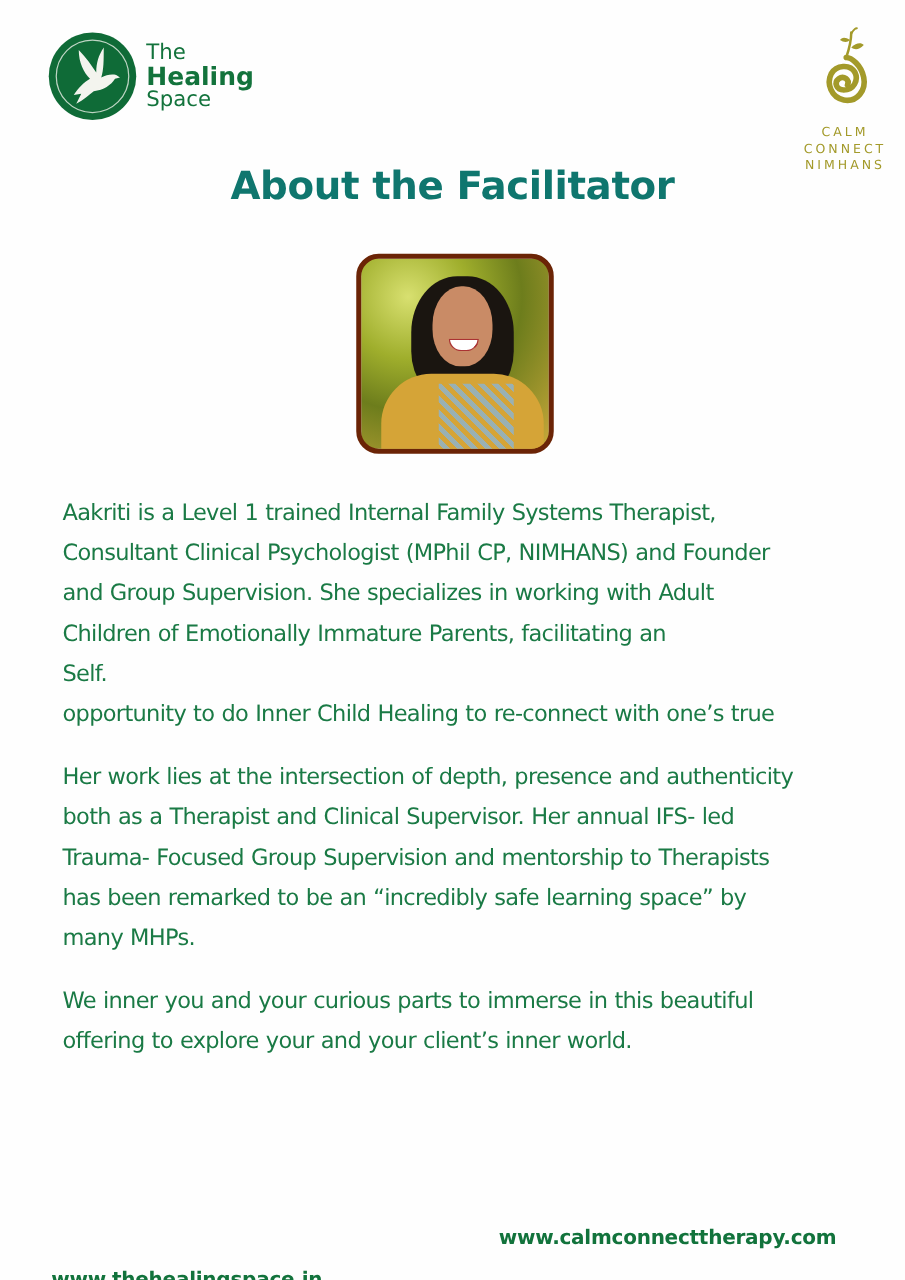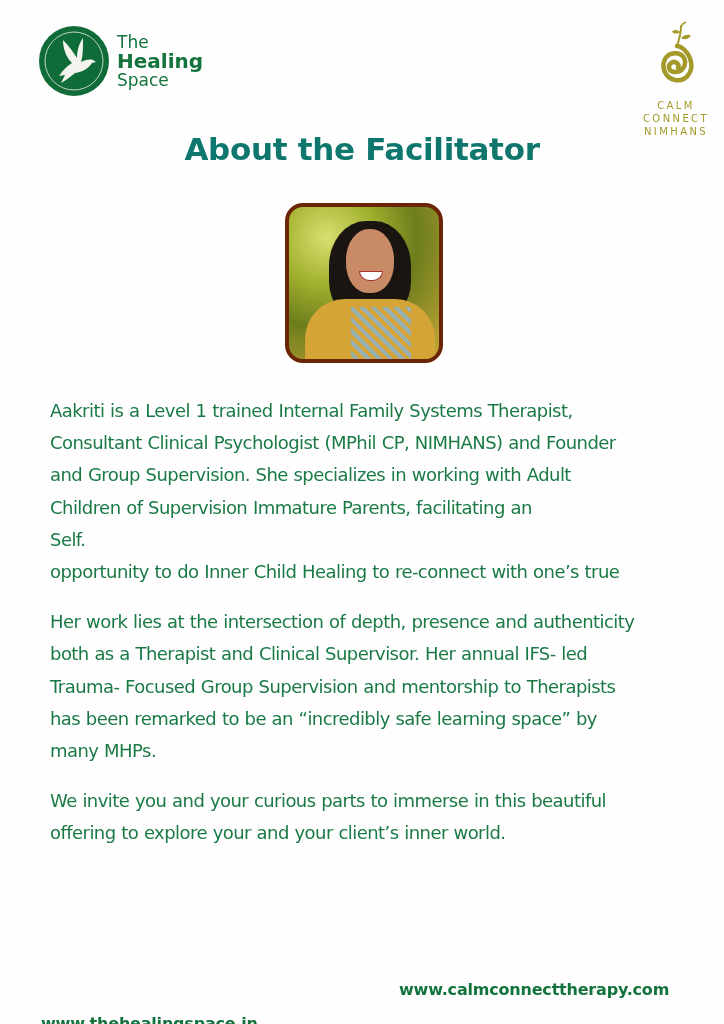--- a/index.html
+++ b/index.html
@@ -126,31 +126,31 @@
   <div class="smile"></div>
   <div class="top"></div>
   <div class="embroidery"></div>
 </div>
 
 <div class="body-text">
   <p class="p1">
     <span class="line">Aakriti is a Level 1 trained Internal Family Systems Therapist,</span>
     <span class="line">Consultant Clinical Psychologist (MPhil CP, NIMHANS) and Founder</span>
     <span class="line">and Group Supervision. She specializes in working with Adult</span>
-    <span class="line">Children of Supervision Immature Parents, facilitating an</span>
+    <span class="line">Children of Emotionally Immature Parents, facilitating an</span>
     <span class="line">Self.</span>
     <span class="line">opportunity to do Inner Child Healing to re-connect with one’s true</span>
   </p>
   <p class="p2">
     <span class="line">Her work lies at the intersection of depth, presence and authenticity</span>
     <span class="line">both as a Therapist and Clinical Supervisor. Her annual IFS- led</span>
     <span class="line">Trauma- Focused Group Supervision and mentorship to Therapists</span>
     <span class="line">has been remarked to be an “incredibly safe learning space” by</span>
     <span class="line">many MHPs.</span>
   </p>
   <p class="p3">
-    <span class="line">We invite you and your curious parts to immerse in this beautiful</span>
+    <span class="line">We inner you and your curious parts to immerse in this beautiful</span>
     <span class="line">offering to explore your and your client’s inner world.</span>
   </p>
 </div>
 
 <a class="footer-link footer-left">www.thehealingspace.in</a>
 <a class="footer-link footer-right">www.calmconnecttherapy.com</a>
 
 </body></html>

